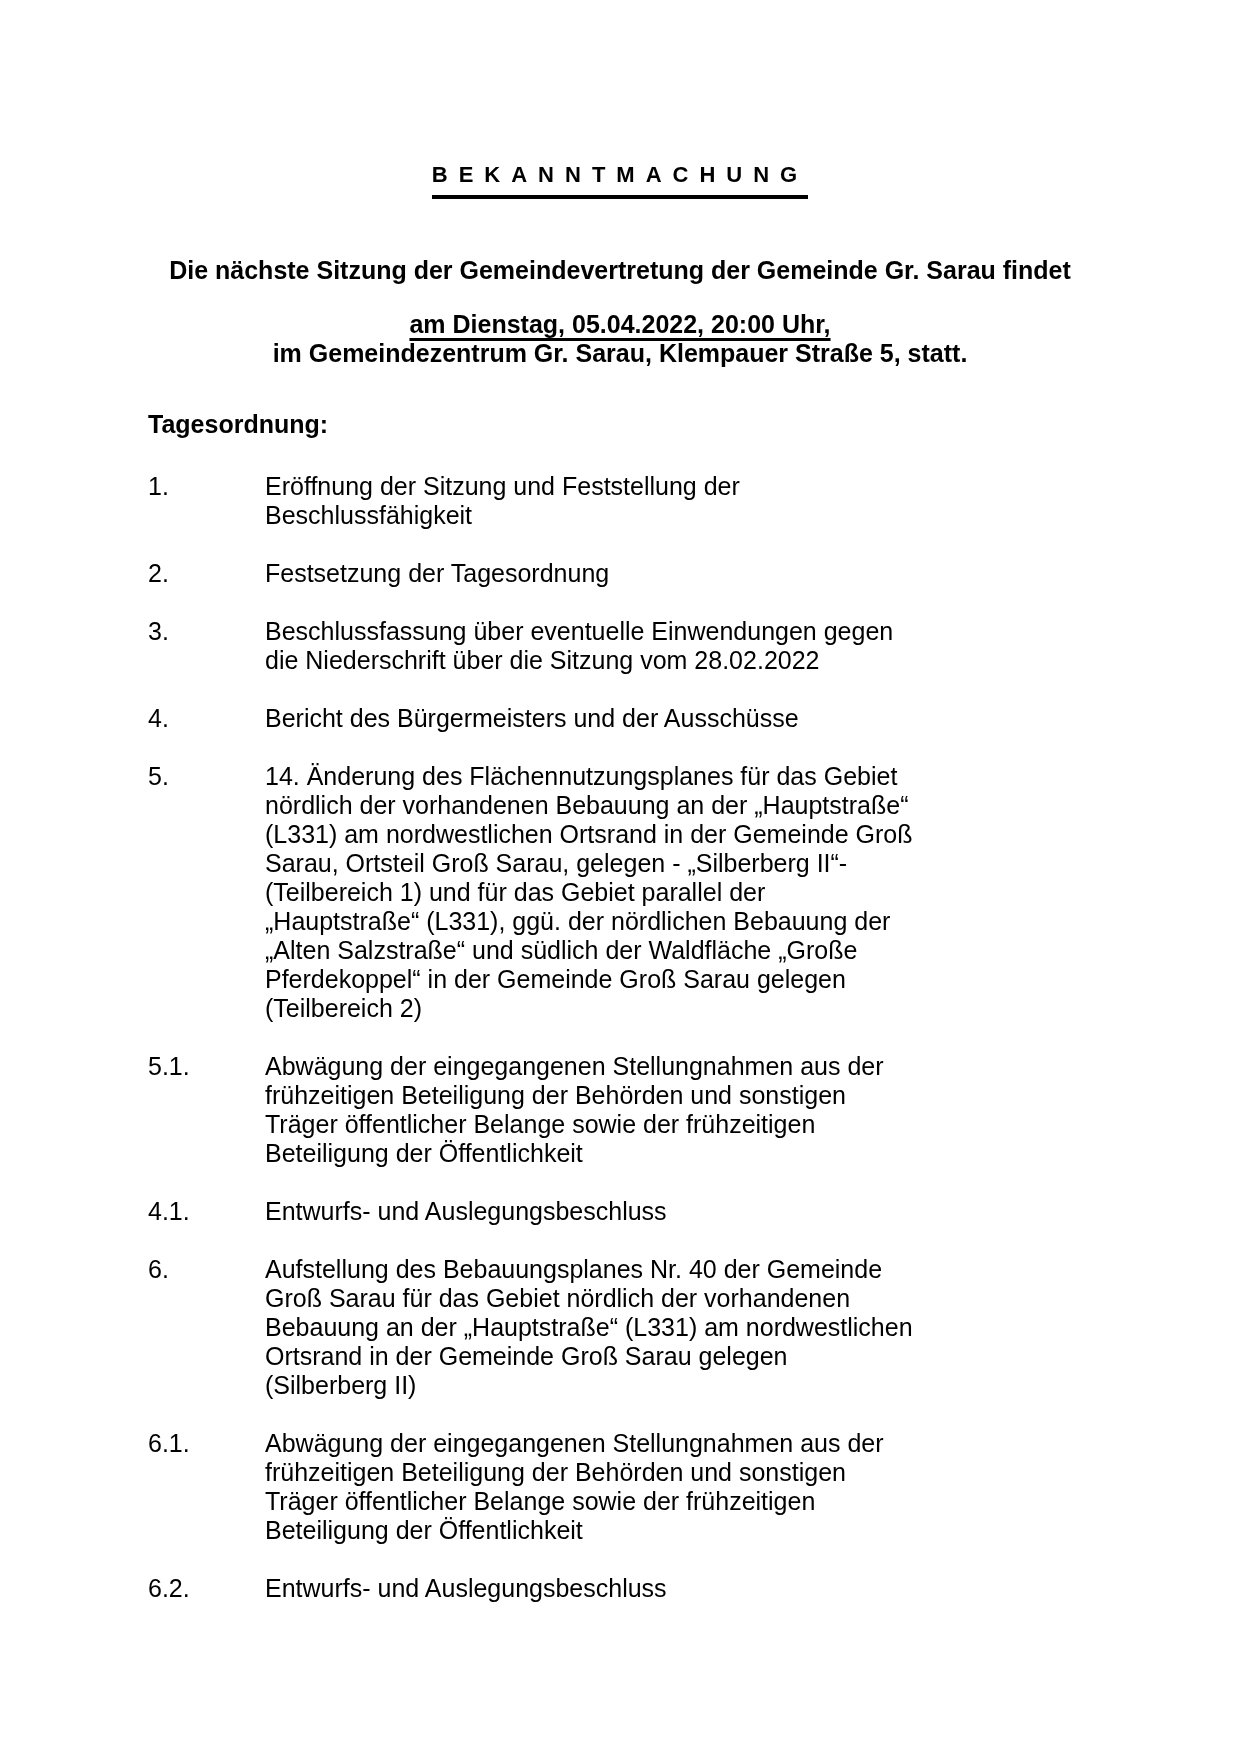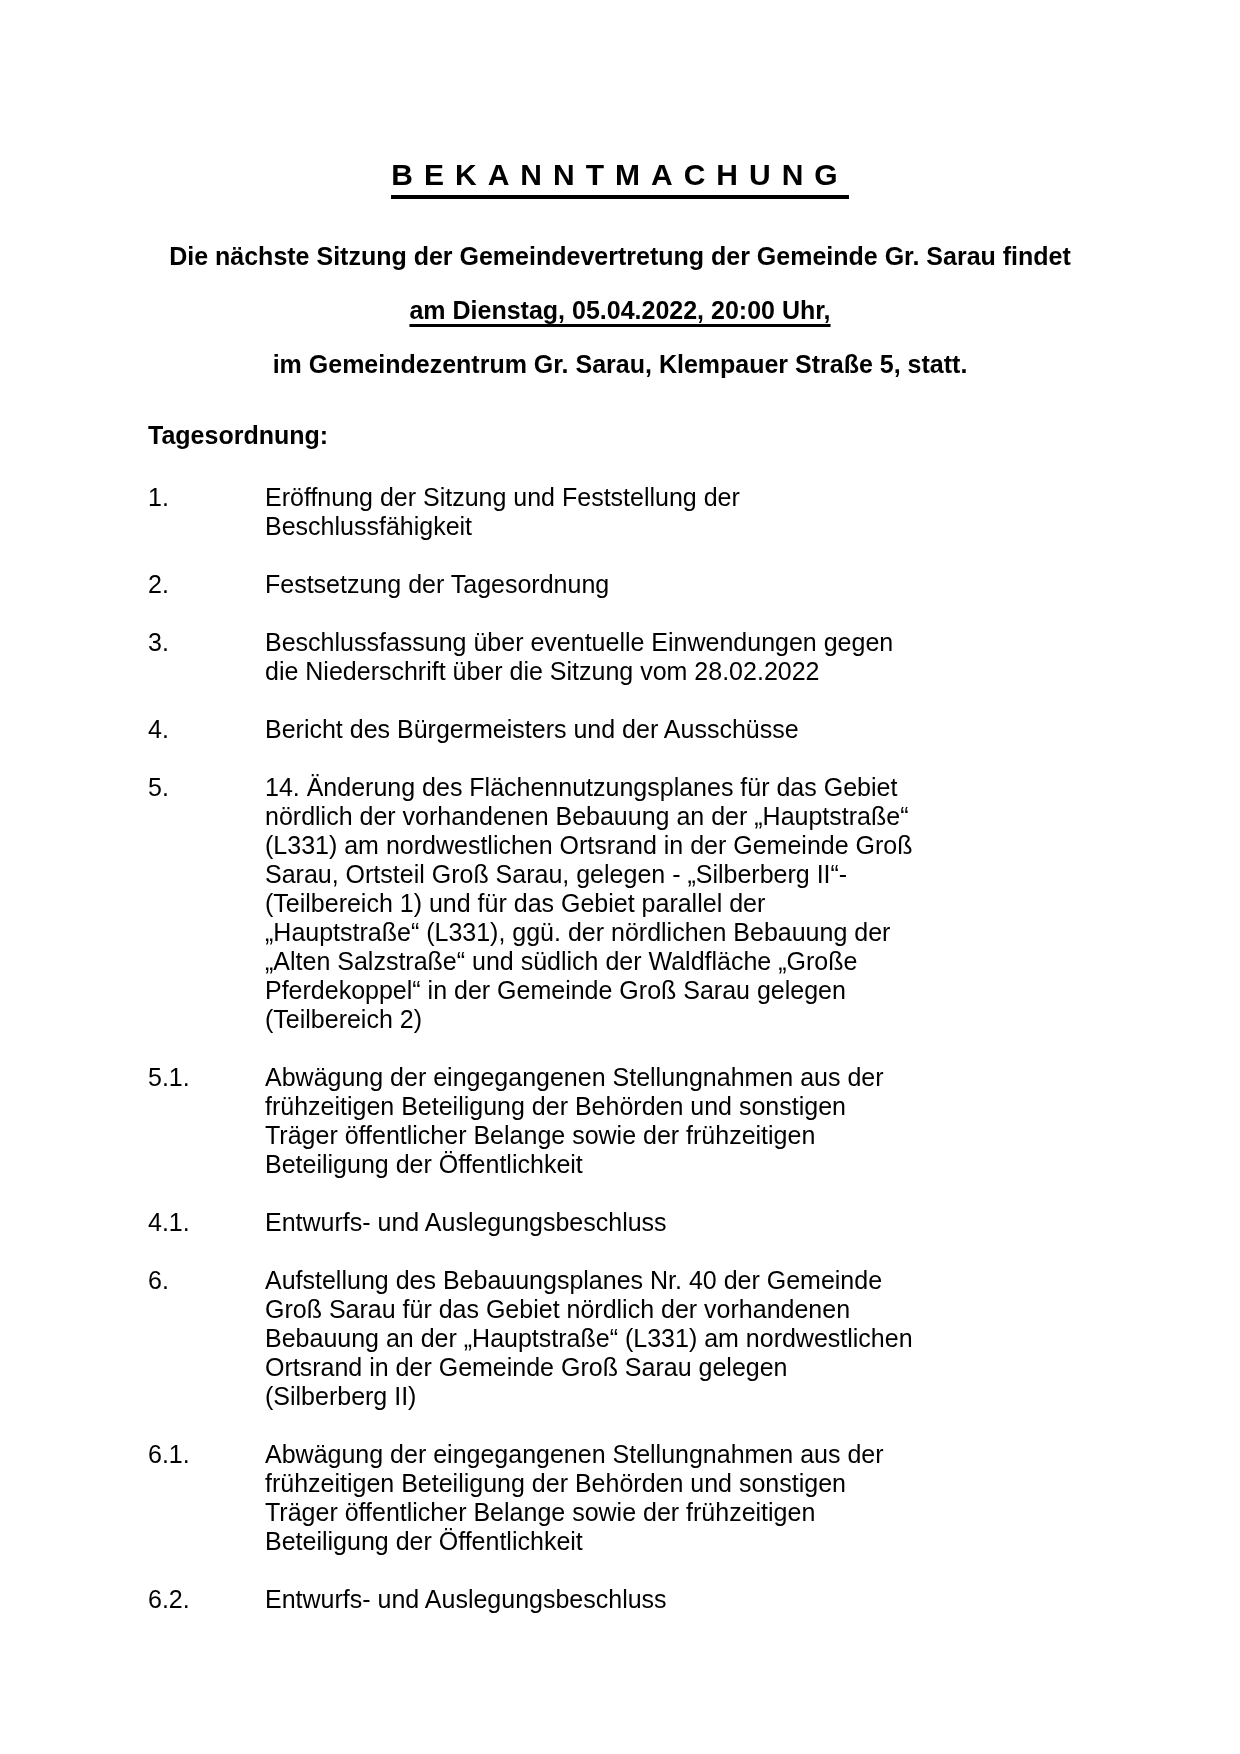--- a/index.html
+++ b/index.html
@@ -23,41 +23,41 @@
     padding: 0 148px;
     overflow: hidden;
   }
   .title-row {
     text-align: center;
     margin: 157px 0 0 0;
   }
   .doc-title {
     display: inline-block;
     font-weight: 700;
-    font-size: 30px;
+    font-size: 22px;
     line-height: 36px;
     letter-spacing: 11px;
     border-bottom: 4px solid #000000;
     padding-bottom: 2px;
   }
   .intro {
     text-align: center;
     font-weight: 700;
     margin: 0;
   }
-  .intro-1 { margin-top: 43px; }
+  .intro-1 { margin-top: 57px; }
   .intro-2 {
     margin-top: 25px;
   }
   .intro-2 .underlined {
     text-decoration: underline;
     text-decoration-thickness: 3px;
     text-underline-offset: 5px;
   }
-  .intro-3 { margin-top: 25px; }
+  .intro-3 { }
   .agenda-heading {
     font-weight: 700;
     margin: 42px 0 16px 0;
   }
   .agenda-list {
     margin-top: 33px;
   }
   .agenda-item {
     display: grid;
     grid-template-columns: 117px 1fr;

